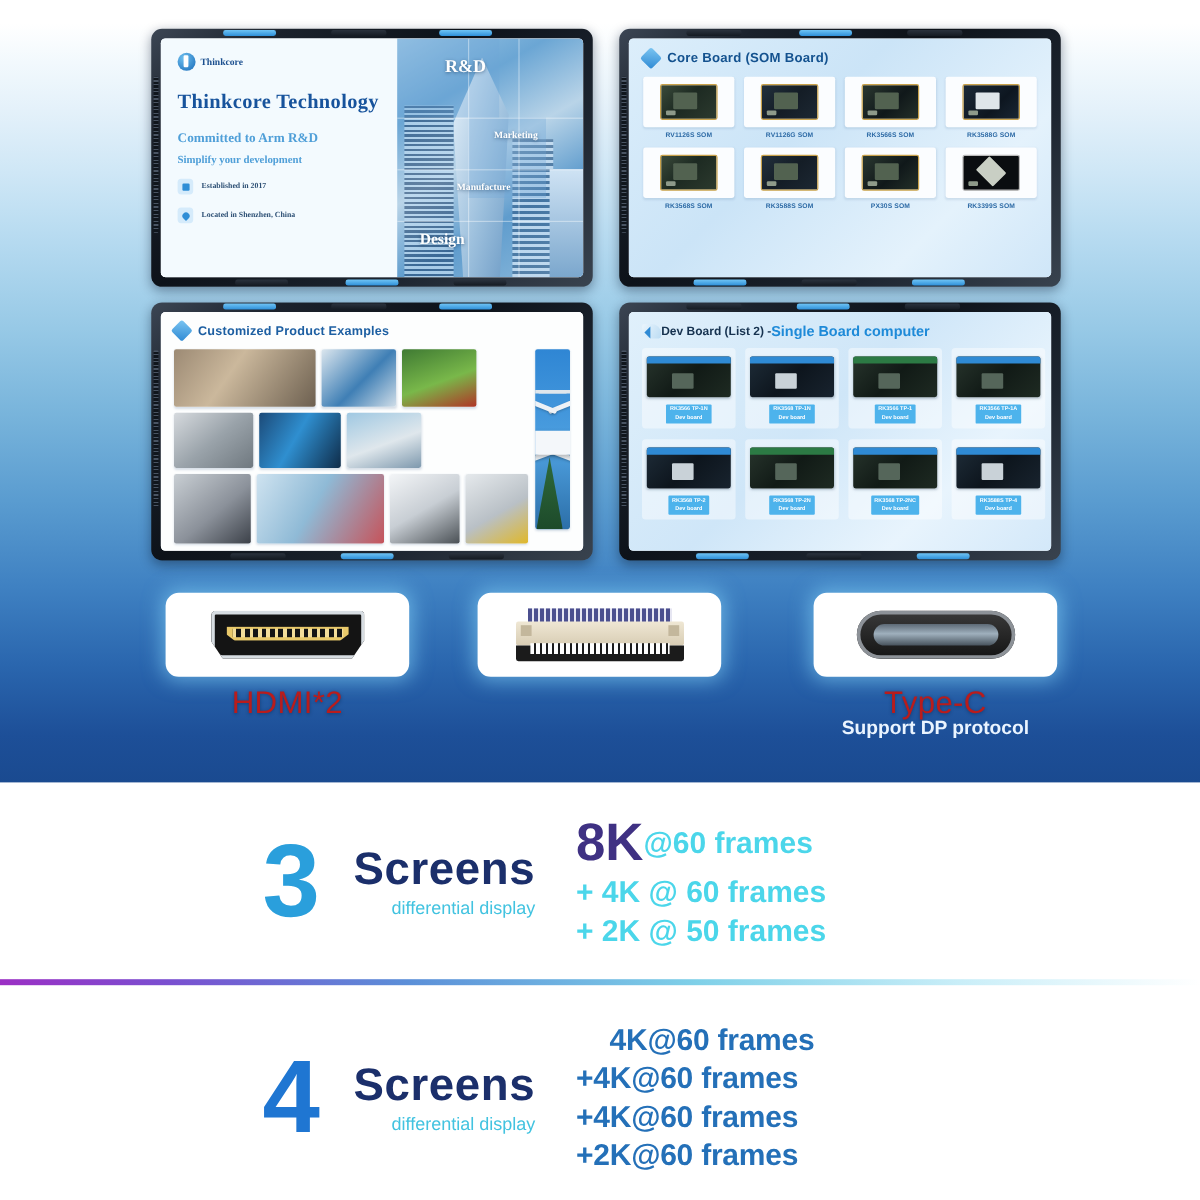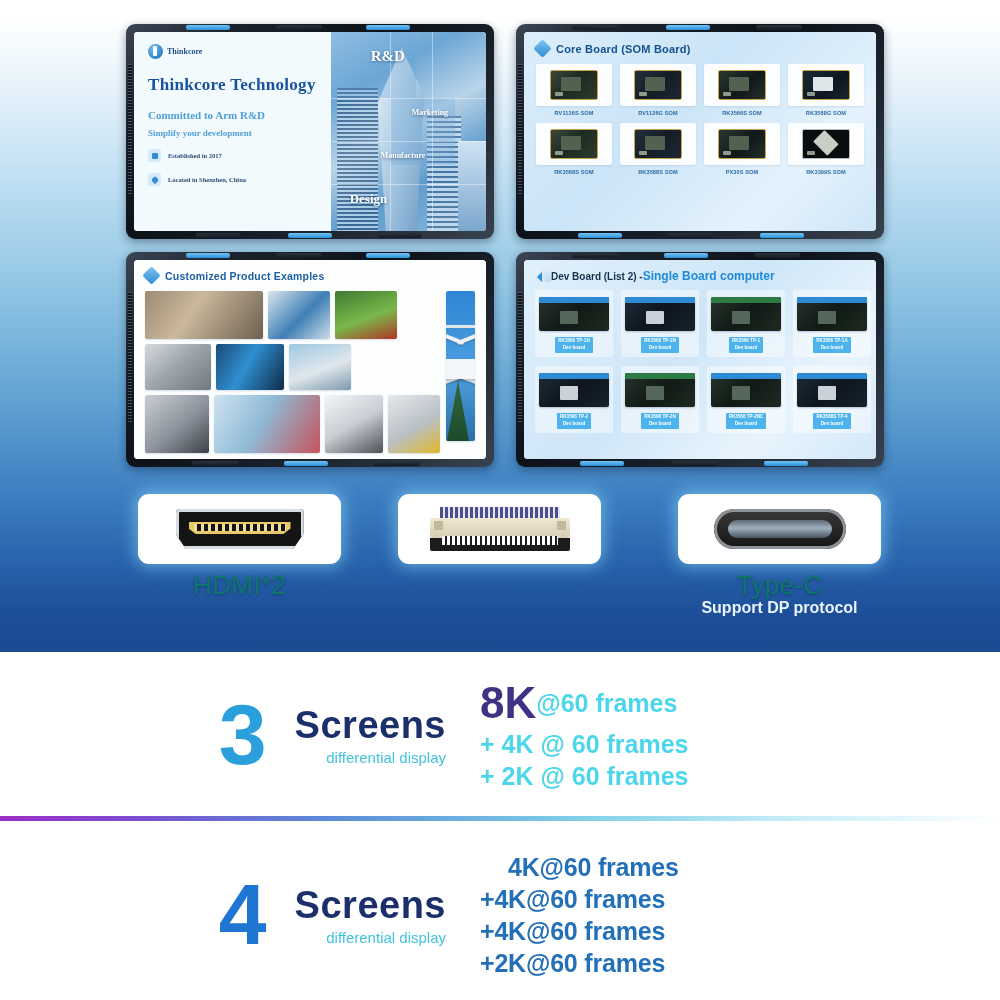--- a/index.html
+++ b/index.html
@@ -138,21 +138,21 @@
   .dboard:after{content:"";position:absolute;left:30%;top:40%;width:26%;height:40%;background:#55665a;border-radius:1px;}
   .dboard.alt{background:linear-gradient(135deg,#1e2c38,#0d151d 50%,#18232e);}
   .dboard.alt:after{background:#c9d2d8;}
   .dboard.g:before{background:#2c7a44;}
   .dev-label{margin-top:4px;background:#4db3ec;color:#fff;font-size:4.6px;line-height:1.5;border-radius:1px;padding:1px 3px;text-align:center;font-weight:bold;}
 
   
   .conn{position:absolute;display:flex;flex-direction:column;align-items:center;}
   .conn-card{background:#fff;border-radius:11px;display:flex;align-items:center;justify-content:center;
      box-shadow:0 0 16px 3px rgba(140,220,255,.55);}
-  .conn-label{color:#0f766e;font-size:26px;margin-top:6px;letter-spacing:.3px;text-shadow:0 1px 3px rgba(5,30,65,.45);}
+  .conn-label{color:#b91c1c;font-size:26px;margin-top:6px;letter-spacing:.3px;text-shadow:0 1px 3px rgba(5,30,65,.45);}
   .conn-sub{color:#eaf4ff;font-size:16px;font-weight:bold;margin-top:-2px;}
 
   .hdmi{width:128px;height:40px;background:#141414;border-radius:4px 4px 9px 9px;position:relative;
         clip-path:polygon(0 0,100% 0,100% 62%,92% 100%,8% 100%,0 62%);
         box-shadow:inset 0 0 0 3px #d7dde2;}
   .hdmi-slot{position:absolute;left:13px;right:13px;top:13px;height:12px;background:#e9c96a;
         clip-path:polygon(0 0,100% 0,100% 55%,93% 100%,7% 100%,0 55%);}
   .hdmi-pins{position:absolute;left:18px;right:18px;top:15px;height:7px;
         background:repeating-linear-gradient(to right,#f3dd9a 0 3px,#141414 3px 7px);}
 
@@ -478,21 +478,21 @@
         <div class="screens-blk">
           <div class="screens-word">Screens</div>
           <div class="screens-sub">differential display</div>
         </div>
       </div>
       <div class="spec-right r3">
         <div>
           <span class="k8">8K</span><span class="k8s">@60 frames</span>
         </div>
         <div class="cy">+ 4K @ 60 frames</div>
-        <div class="cy">+ 2K @ 60 frames</div>
+        <div class="cy">+ 2K @ 50 frames</div>
       </div>
     </div>
   </div>
 
   <div class="divider" style="position:absolute;left:0;top:816px;"></div>
 
   <div class="spec" style="top:835px;height:160px;">
     <div class="spec-row" style="height:160px;">
       <div class="spec-left">
         <div class="big-num num4">4</div>

